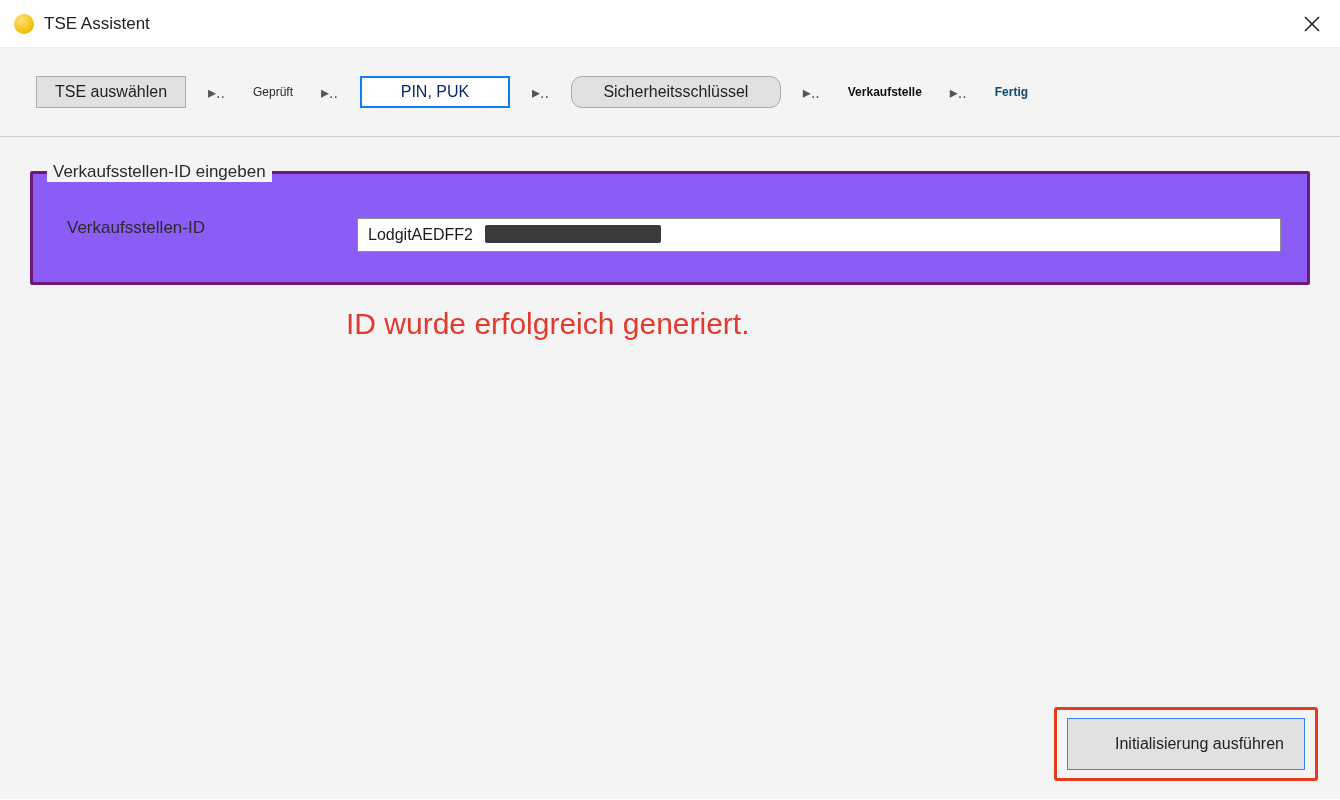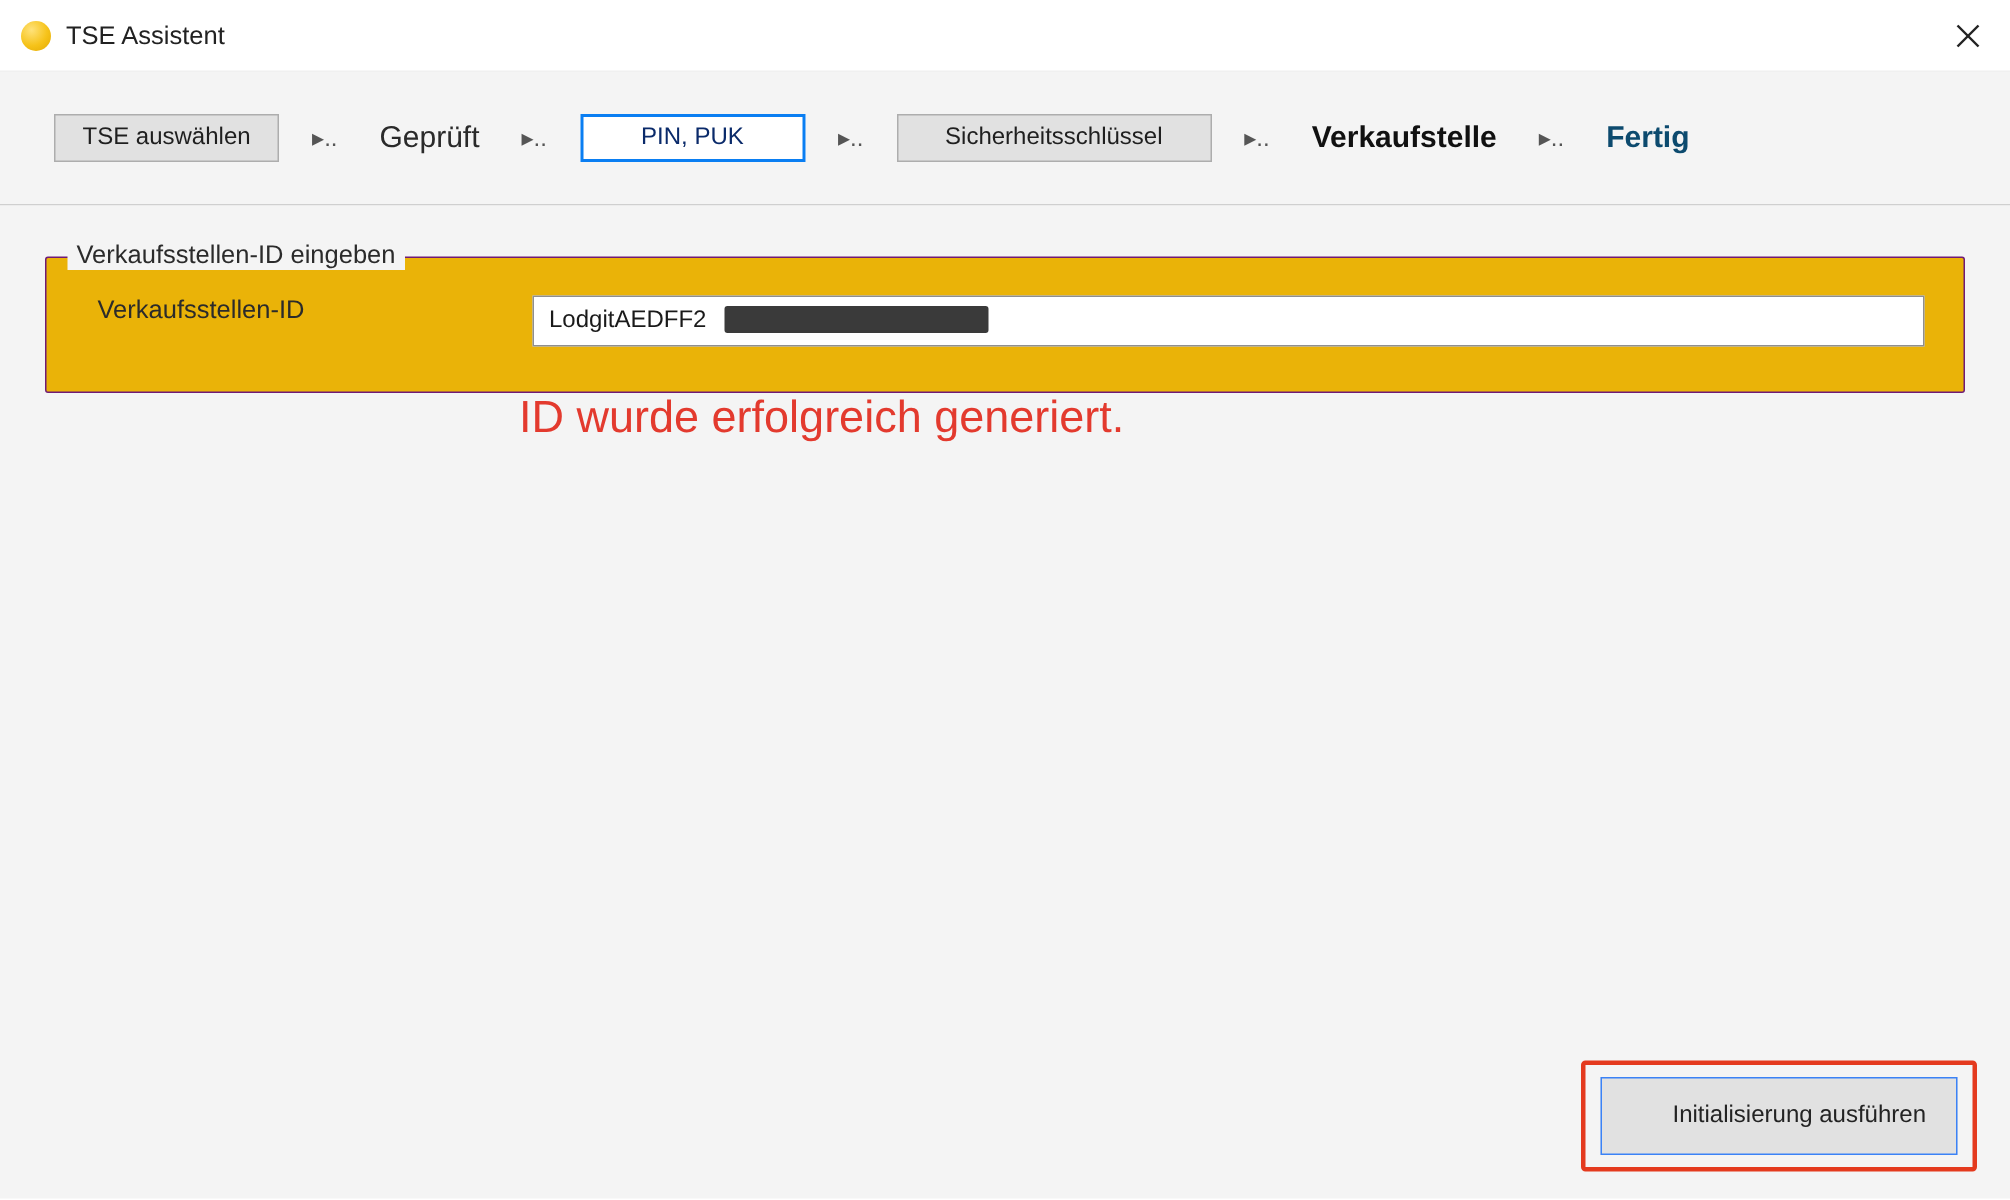--- a/index.html
+++ b/index.html
@@ -64,21 +64,21 @@
     font-size: 16px;
     color: #1f1f1f;
     cursor: pointer;
   }
   .step-btn.selected {
     background: #ffffff;
     border: 2px solid #0a7ef2;
     color: #0a2a6a;
   }
   .step-text {
-    font-size: 20px;
+    font-size: 12px;
     color: #2a2a2a;
     padding: 0 6px;
   }
   .step-text.bold { font-weight: 700; color: #111; }
   .step-text.disabled { color: #0c4a6e; font-weight: 700; }
   .sep {
     display: inline-flex;
     align-items: center;
     color: #555;
     font-size: 16px;
@@ -86,24 +86,24 @@
     user-select: none;
   }
   
   .content {
     background: #f4f4f4;
     padding: 34px 30px 0 30px;
     height: calc(800px - 48px - 90px);
     position: relative;
   }
   .group {
-    border: 1px solid #701a75;
+    border: 3px solid #701a75;
     border-radius: 2px;
-    background: #eab308;
-    padding: 25px 26px 30px 26px;
+    background: #8b5cf6;
+    padding: 44px 26px 30px 26px;
     position: relative;
   }
   .group-title {
     position: absolute;
     top: -12px;
     left: 14px;
     background: #f4f4f4;
     padding: 0 6px;
     font-size: 17px;
     color: #2b2b2b;
@@ -147,21 +147,21 @@
     background: #e1e1e1;
     border: 2px solid #0a7ef2;
     font-size: 16px;
     color: #222;
     cursor: pointer;
     display: inline-flex;
     align-items: center;
     justify-content: center;
   }
   .status-msg {
-    margin-top: 0;
+    margin-top: 22px;
     padding-left: 316px;
     font-size: 30px;
     color: #e33a2e;
     font-weight: 400;
   }
   
   .footer {
     position: absolute;
     bottom: 18px;
     right: 22px;
@@ -200,21 +200,21 @@
 </div>
 
 <div class="wizard-area">
   <div class="steps">
     <button class="step-btn">TSE auswählen</button>
     <span class="sep">▸..</span>
     <span class="step-text">Geprüft</span>
     <span class="sep">▸..</span>
     <button class="step-btn selected">PIN, PUK</button>
     <span class="sep">▸..</span>
-    <button class="step-btn" style="min-width:210px;">Sicherheitsschlüssel</button>
+    <button class="step-btn" style="min-width:210px;border-radius:11px;">Sicherheitsschlüssel</button>
     <span class="sep">▸..</span>
     <span class="step-text bold">Verkaufstelle</span>
     <span class="sep">▸..</span>
     <span class="step-text disabled">Fertig</span>
   </div>
 </div>
 
 <div class="content">
   <div class="group">
     <div class="group-title">Verkaufsstellen-ID eingeben</div>

